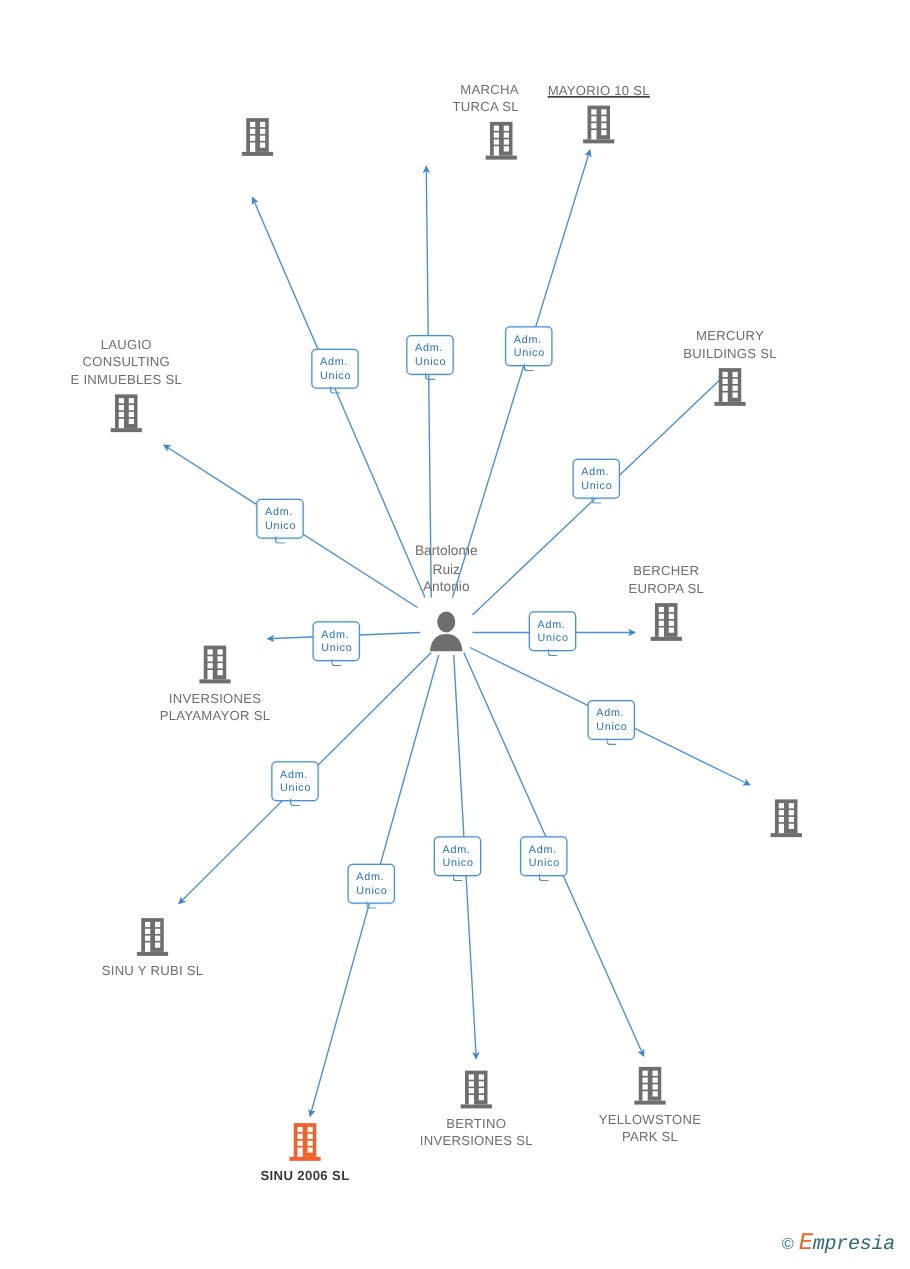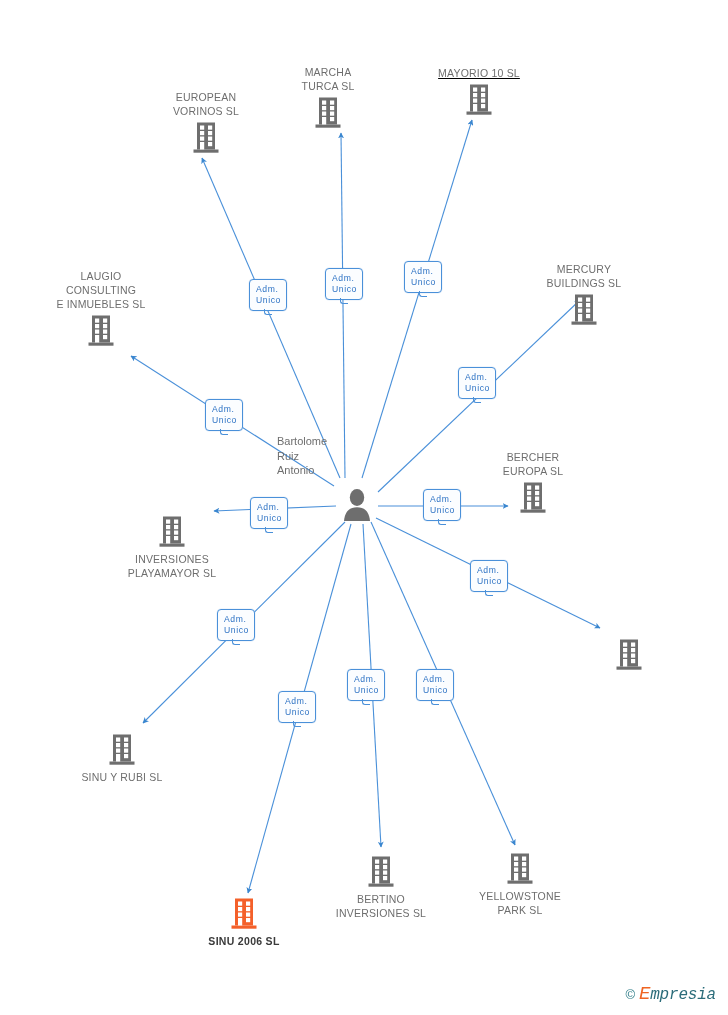--- a/index.html
+++ b/index.html
@@ -78,21 +78,21 @@
     height: 5px;
     border-left: 1.4px solid #4a90d9;
     border-bottom: 1.4px solid #4a90d9;
     border-bottom-left-radius: 3px;
     background: transparent;
   }
   .center-label {
     position: absolute;
     width: 160px;
     margin-left: -80px;
-    text-align: left;
+    text-align: center;
     font-size: 11px;
     line-height: 14.5px;
     color: #6E6E6E;
     white-space: pre-line;
   }
   #watermark {
     position: absolute;
     right: 12px;
     bottom: 10px;
     display: flex;
@@ -137,36 +137,34 @@
         <line x1="376" y1="518" x2="600" y2="628" stroke="#4a90d9" stroke-width="1.1" marker-end="url(#arrow)"></line>
         <line x1="345" y1="522" x2="143" y2="723" stroke="#4a90d9" stroke-width="1.1" marker-end="url(#arrow)"></line>
         <line x1="351" y1="524" x2="248" y2="893" stroke="#4a90d9" stroke-width="1.1" marker-end="url(#arrow)"></line>
         <line x1="363" y1="524" x2="381" y2="847" stroke="#4a90d9" stroke-width="1.1" marker-end="url(#arrow)"></line>
         <line x1="371" y1="522" x2="515" y2="845" stroke="#4a90d9" stroke-width="1.1" marker-end="url(#arrow)"></line>
       </g>
   </svg>
 
   <div id="nodes-layer">
       <div class="node label-above" style="left: 206px; top: 90px;">
-        <div class="node-label">EUROPEAN
-VORINOS SL</div>
-        <div class="node-icon"><svg width="28" height="33" viewBox="0 0 28 33">
-            <rect x="5" y="1.5" width="18" height="27" fill="#6E6E6E"></rect>
-            <rect x="1.5" y="28.5" width="25" height="3.2" fill="#6E6E6E"></rect>
-            <rect x="8" y="4.5" width="4.2" height="4.2" fill="#ffffff"></rect>
-            <rect x="16" y="4.5" width="4.2" height="4.2" fill="#ffffff"></rect>
-            <rect x="8" y="10" width="4.2" height="4.2" fill="#ffffff"></rect>
-            <rect x="16" y="10" width="4.2" height="4.2" fill="#ffffff"></rect>
-            <rect x="8" y="15.5" width="4.2" height="4.2" fill="#ffffff"></rect>
-            <rect x="16" y="15.5" width="4.2" height="4.2" fill="#ffffff"></rect>
-            <rect x="8" y="21" width="4.2" height="7.5" fill="#ffffff"></rect>
-            <rect x="16" y="21" width="4.2" height="4.2" fill="#ffffff"></rect>
-          </svg></div>
-      </div>
-      <div class="node label-above" style="left: 328px; top: 65px;">
+        <div class="node-icon"><svg width="28" height="33" viewBox="0 0 28 33">
+            <rect x="5" y="1.5" width="18" height="27" fill="#6E6E6E"></rect>
+            <rect x="1.5" y="28.5" width="25" height="3.2" fill="#6E6E6E"></rect>
+            <rect x="8" y="4.5" width="4.2" height="4.2" fill="#ffffff"></rect>
+            <rect x="16" y="4.5" width="4.2" height="4.2" fill="#ffffff"></rect>
+            <rect x="8" y="10" width="4.2" height="4.2" fill="#ffffff"></rect>
+            <rect x="16" y="10" width="4.2" height="4.2" fill="#ffffff"></rect>
+            <rect x="8" y="15.5" width="4.2" height="4.2" fill="#ffffff"></rect>
+            <rect x="16" y="15.5" width="4.2" height="4.2" fill="#ffffff"></rect>
+            <rect x="8" y="21" width="4.2" height="7.5" fill="#ffffff"></rect>
+            <rect x="16" y="21" width="4.2" height="4.2" fill="#ffffff"></rect>
+          </svg></div>
+      </div>
+      <div class="node label-above" style="left: 340px; top: 65px; text-align: right;">
         <div class="node-label">MARCHA
 TURCA SL</div>
         <div class="node-icon"><svg width="28" height="33" viewBox="0 0 28 33">
             <rect x="5" y="1.5" width="18" height="27" fill="#6E6E6E"></rect>
             <rect x="1.5" y="28.5" width="25" height="3.2" fill="#6E6E6E"></rect>
             <rect x="8" y="4.5" width="4.2" height="4.2" fill="#ffffff"></rect>
             <rect x="16" y="4.5" width="4.2" height="4.2" fill="#ffffff"></rect>
             <rect x="8" y="10" width="4.2" height="4.2" fill="#ffffff"></rect>
             <rect x="16" y="10" width="4.2" height="4.2" fill="#ffffff"></rect>
             <rect x="8" y="15.5" width="4.2" height="4.2" fill="#ffffff"></rect>

